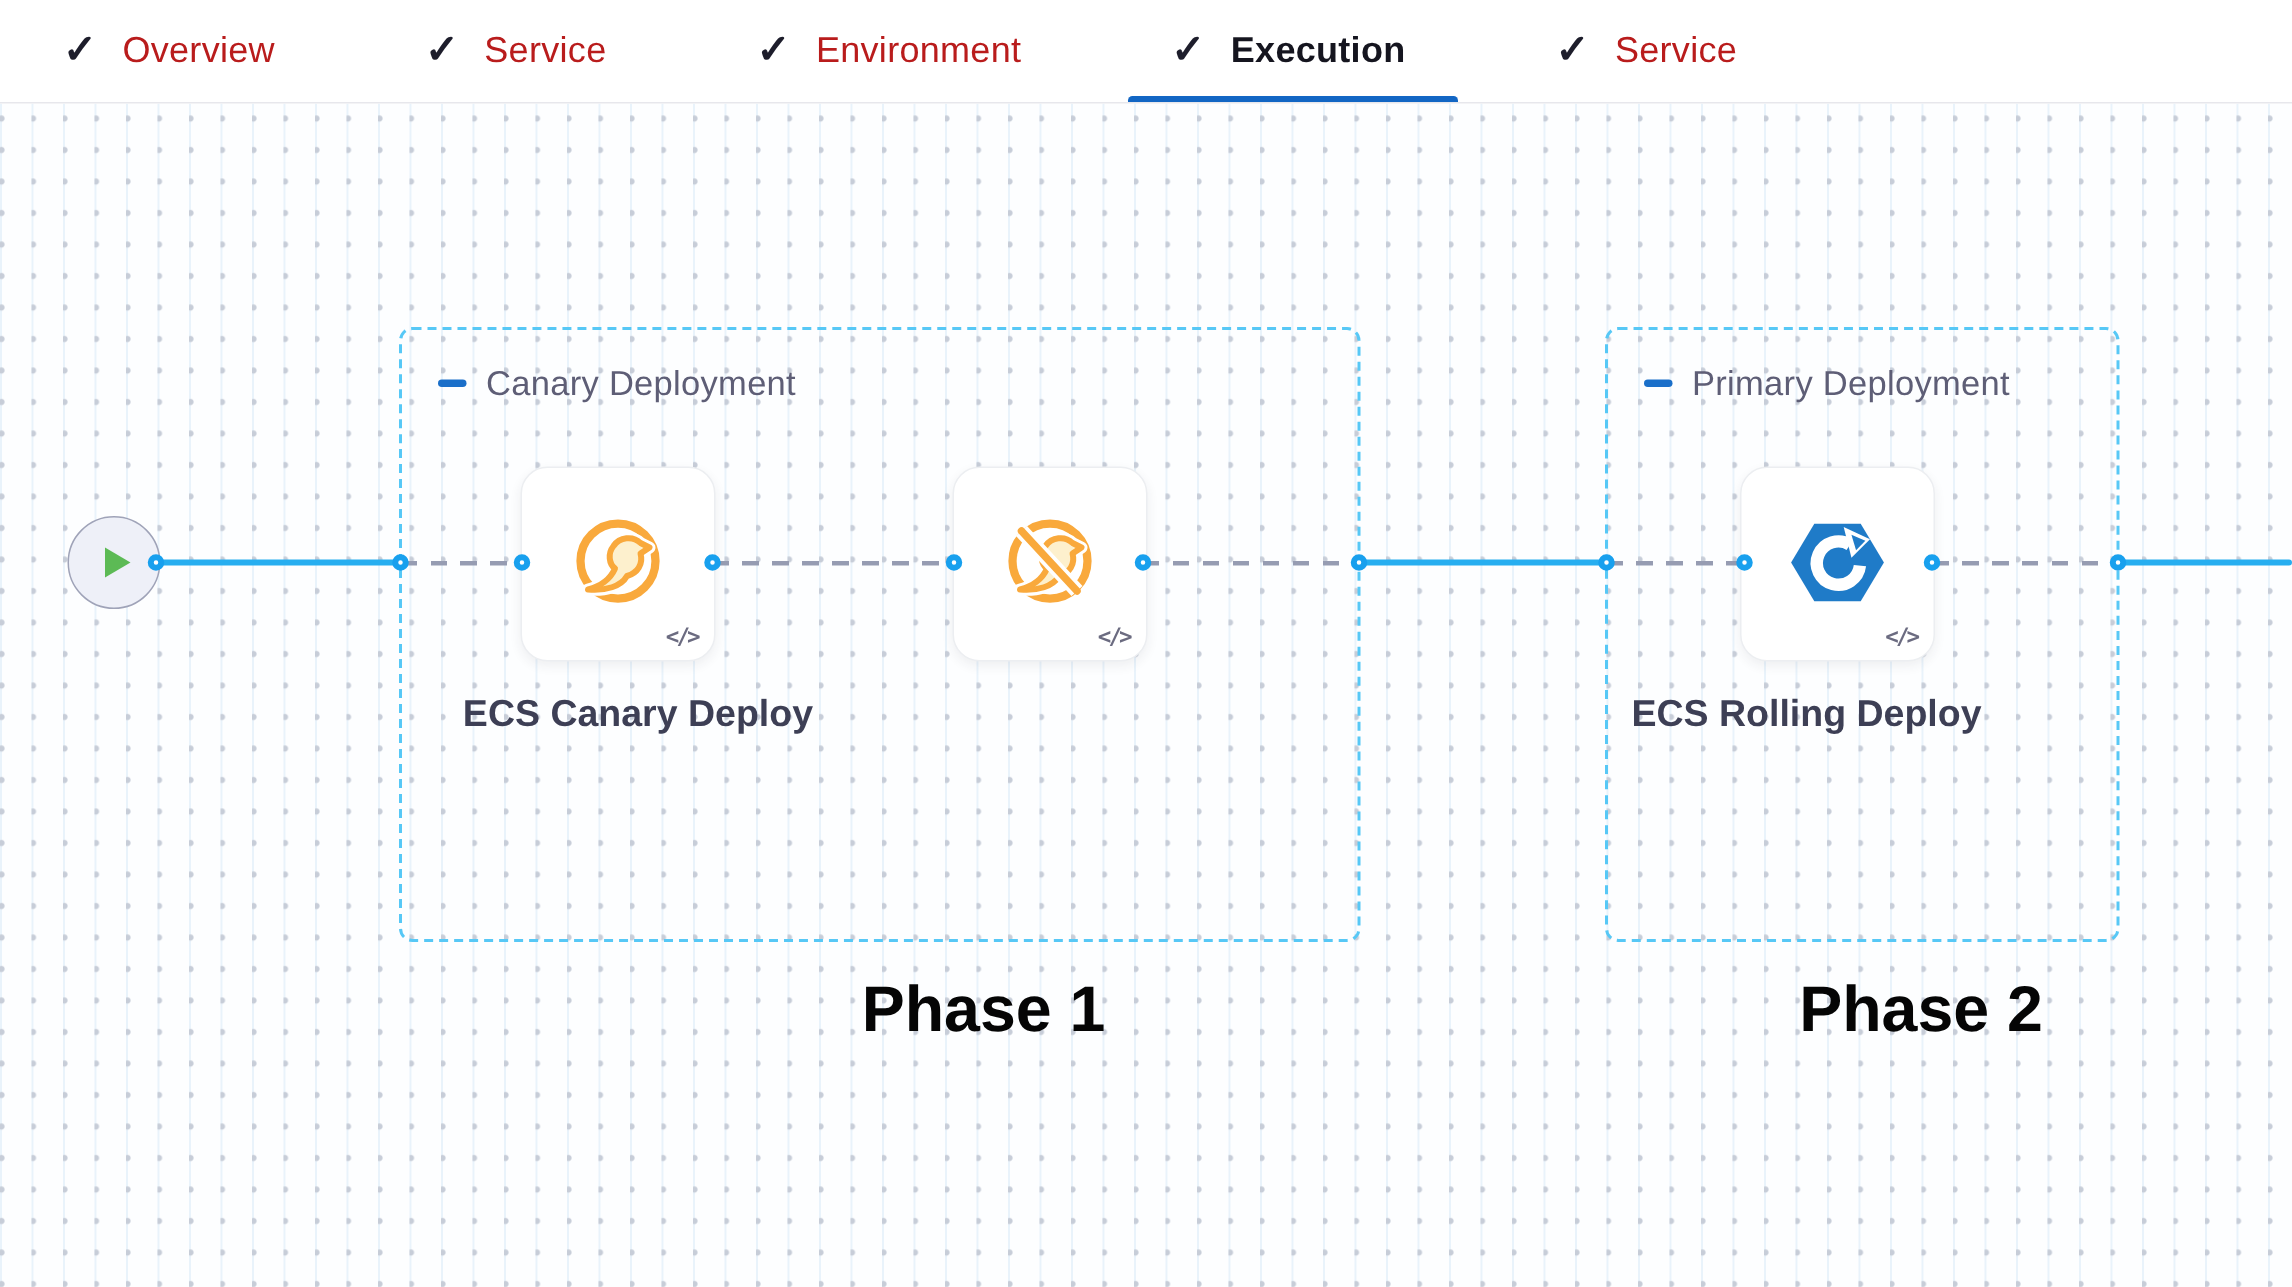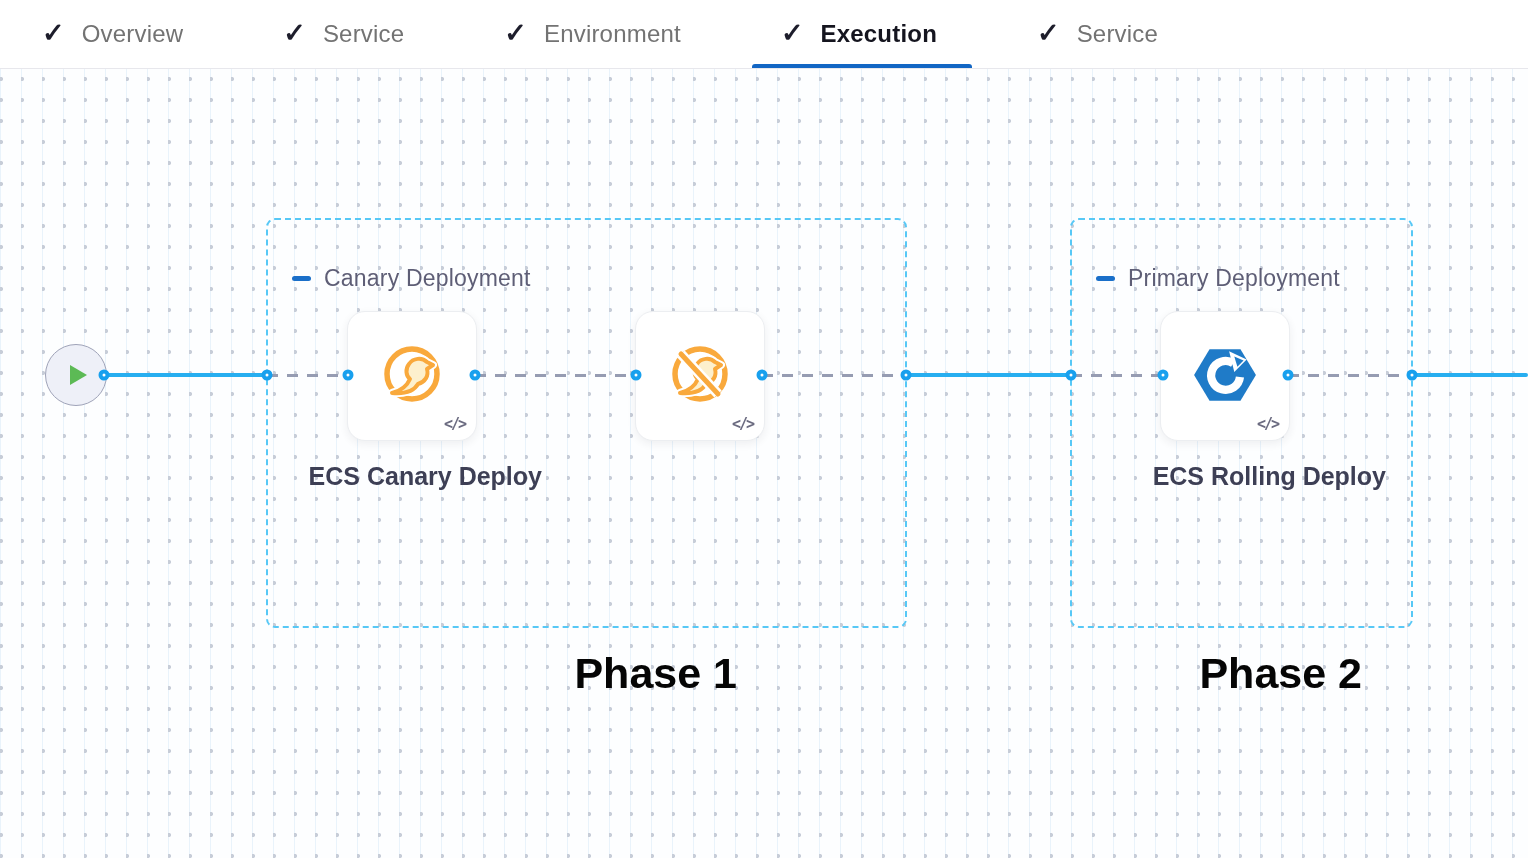--- a/index.html
+++ b/index.html
@@ -11,21 +11,21 @@
   .tabbar {
     position:absolute; top:0; left:0; width:1528px; height:69px;
     background:#fff; border-bottom:1px solid #e7e7ec;
     display:flex; align-items:stretch; padding-left:42px; gap:100px; z-index:10;
   }
   .tab { position:relative; display:flex; align-items:center; gap:17px; cursor:pointer; }
   .tab .check {
     font-size:27px; font-weight:700; color:#1d1d2b; line-height:1;
     transform:translateY(-1px);
   }
-  .tab .tab-label { font-size:24px; font-weight:500; color:#737373; letter-spacing:.2px; }
+  .tab .tab-label { font-size:24px; font-weight:500; color:#b91c1c; letter-spacing:.2px; }
   .tab.active .tab-label { font-weight:700; color:#15151f; }
   .tab.active::after {
     content:""; position:absolute; left:-29px; right:-35px; bottom:0; height:4px;
     background:#1266c4; border-radius:3px 3px 0 0;
   }
 
   
   .canvas {
     position:absolute; top:69px; left:0; width:1528px; height:789px;
     background-color:#fdfeff;
@@ -53,21 +53,21 @@
     background:#eef0f8; border:1.6px solid #9fa3b8; border-radius:50%;
     display:flex; align-items:center; justify-content:center; z-index:3; cursor:pointer;
   }
 
   
   .group {
     position:absolute; top:149px; height:410px;
     border:2.5px dashed #57c8f6; border-radius:9px; z-index:1; cursor:pointer;
   }
   .group-header {
-    position:absolute; left:24px; top:22px; display:flex; align-items:center; gap:13px;margin-top:23px;
+    position:absolute; left:24px; top:22px; display:flex; align-items:center; gap:13px;
   }
   .group-dash { width:19px; height:4.5px; background:#1a6fc9; border-radius:2.5px; cursor:pointer; }
   .group-title { font-size:23px; font-weight:500; color:#5e5e76; letter-spacing:.2px; }
 
   
   .step-card {
     position:absolute; top:242px; width:130px; height:130px;
     background:#fff; border:1px solid #eceef1; border-radius:18px;
     box-shadow:0 3px 8px rgba(40,41,61,.07); z-index:3; cursor:pointer;
   }
@@ -182,19 +182,19 @@
     <span class="dot" style="left:475px;  top:306px;"></span>
     <span class="dot" style="left:636px;  top:306px;"></span>
     <span class="dot" style="left:762px;  top:306px;"></span>
     <span class="dot" style="left:906px;  top:306px;"></span>
     <span class="dot" style="left:1071px; top:306px;"></span>
     <span class="dot" style="left:1163px; top:306px;"></span>
     <span class="dot" style="left:1288px; top:306px;"></span>
     <span class="dot" style="left:1412px; top:306px;"></span>
 
     <div class="step-label" style="left:282px;">ECS Canary Deploy</div>
-    <div class="step-label" style="left:1126px;">ECS Rolling Deploy</div>
+    <div class="step-label" style="left:1061px;">ECS Rolling Deploy</div>
 
     <div class="phase-label" style="left:407px;">Phase 1</div>
     <div class="phase-label" style="left:1032px;">Phase 2</div>
 
   </div>
 </div>
 
 </body></html>

